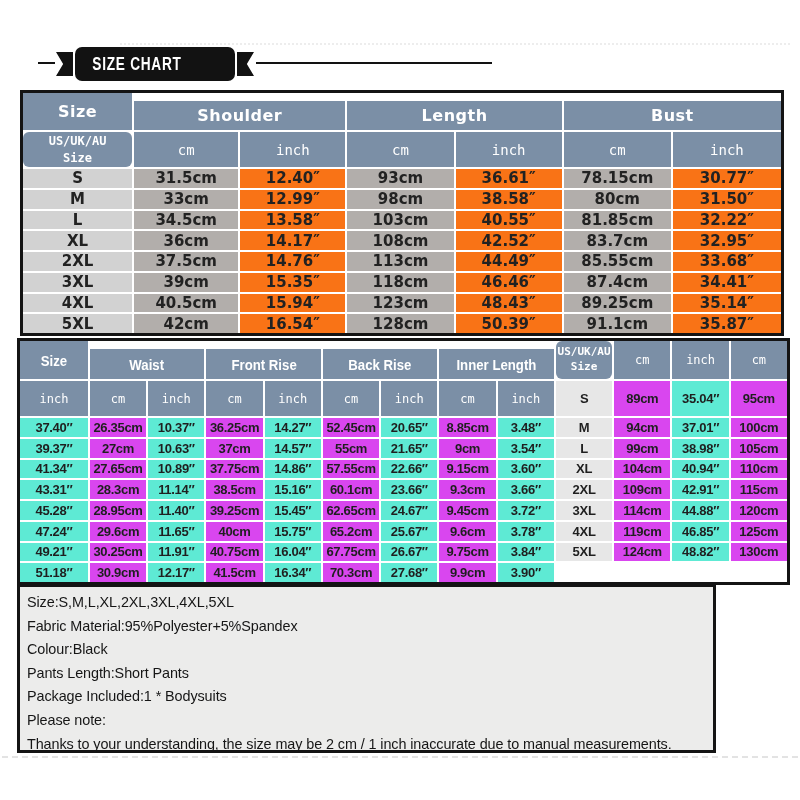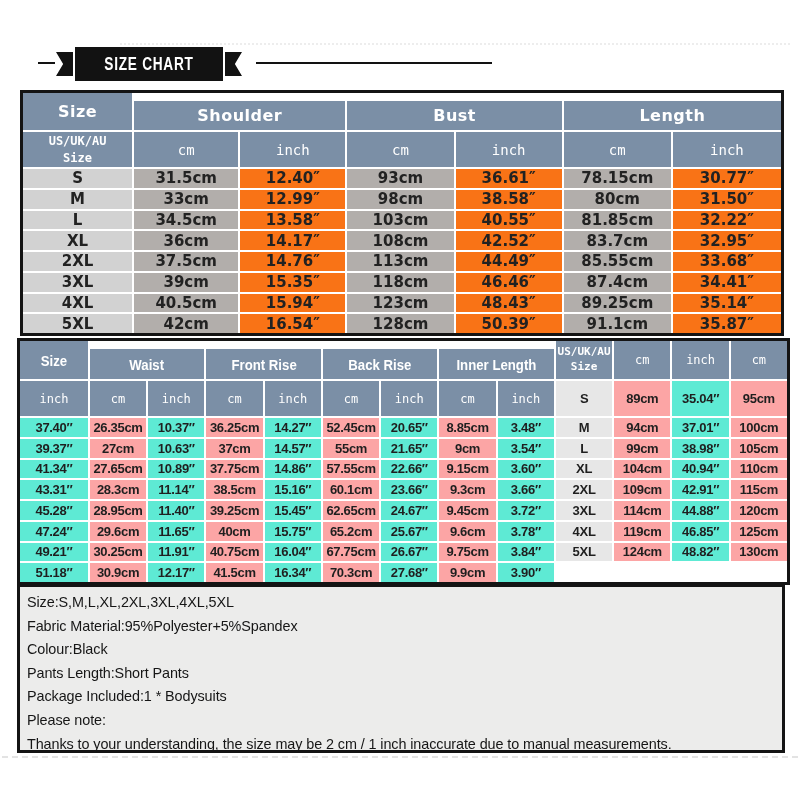--- a/index.html
+++ b/index.html
@@ -12,22 +12,22 @@
   .top-dotted   { position:absolute; top:43px; left:120px; width:670px; border-top:2px dotted #ededed; }
   .bottom-dashed{ position:absolute; top:756px; left:2px;  width:796px; border-top:2px dashed #e3e3e3; }
 
   
   .banner-dash { position:absolute; top:62px; left:38px; width:17px; height:2px; background:#121212; }
   .ribbon { position:absolute; top:47px; left:56px; height:34px; display:flex; align-items:center; }
   .tail { width:17px; height:24px; background:#121212; }
   .tail-left  { clip-path:polygon(0 0,100% 0,100% 100%,0 100%,42% 50%); margin-right:2px; }
   .tail-right { clip-path:polygon(0 0,100% 0,58% 50%,100% 100%,0 100%); margin-left:2px; }
   .ribbon-main {
-    width:148px; height:34px; background:#121212; color:#ffffff;
-    display:flex; align-items:center; justify-content:center;
+    width:160px; height:34px; background:#121212; color:#ffffff;
+    display:flex; align-items:center; justify-content:flex-start;border-radius:7px;
   }
   .ribbon-main span {
     font-weight:bold; font-size:19px; letter-spacing:1px;
     display:inline-block; transform:scaleX(0.72);
   }
   .banner-line { position:absolute; top:62px; left:256px; width:236px; height:2px; background:#121212; }
 
   
   .size-table {
     position:absolute; display:grid; gap:2px; background:#ffffff;
@@ -40,44 +40,44 @@
   
   #table1 {
     left:20px; top:90px; width:758px; height:240px;
     grid-template-columns:110fr 105fr 106fr 107fr 107fr 108fr 109fr;
     grid-template-rows:37px 35px repeat(8, 1fr);
     font-family:"DejaVu Sans", sans-serif;
   }
   #table1 .h-group { font-weight:bold; font-size:16px; letter-spacing:0.5px; }
   .h-mono  { font-family:"DejaVu Sans Mono", monospace; font-weight:normal; font-size:14px;text-align:center; }
   .h-sizecol { font-family:"DejaVu Sans Mono", monospace; font-weight:bold; font-size:12px;
-               line-height:1.35; white-space:pre-line; }
+               line-height:1.35; white-space:pre-line;border-radius:6px; }
   #table1 .cell { font-size:15px; font-weight:bold; color:#222222; }
   .c-size { background:#d2d2d2; }
   .c-cm   { background:#b2aeab; }
   .c-inch { background:#f97316; }
 
   
   #table2 {
     left:17px; top:338px; width:767px; height:241px;
     grid-template-columns:70fr repeat(12, 58fr);
     grid-template-rows:38px 35px repeat(8, 1fr);
   }
   #table2 .h-group { font-weight:bold; font-size:15px; }
   #table2 .h-group span { display:inline-block; transform:scaleX(0.88); white-space:nowrap; }
   #table2 .h-mono { font-size:12px; }
   #table2 .h-sizecol { font-size:11px; }
   #table2 .cell { font-size:13px; font-weight:bold; color:#1f1f1f; letter-spacing:-0.3px; }
   .c2-size { background:#e7e7e7; }
-  .c2-cm   { background:#fca5a5; }
+  .c2-cm   { background:#d946ef; }
   .c2-inch { background:#5eead4; }
 
   
   #notes {
-    position:absolute; left:17px; top:584px; width:768px; height:169px;
+    position:absolute; left:17px; top:584px; width:699px; height:169px;
     background:#ececeb; border:3px solid #141414; box-sizing:border-box;
     padding:3px 8px 0 7px;
   }
   #notes .note-line {
     font-size:15px; line-height:23.6px; color:#161616; letter-spacing:-0.1px;
     transform:scaleX(0.96); transform-origin:0 50%; white-space:nowrap;
   }
 </style>
 </head>
 <body>
@@ -92,22 +92,22 @@
     <div class="ribbon-main">
       <span>SIZE CHART</span>
     </div>
     <div class="tail tail-right"></div>
   </div>
   <div class="banner-line"></div>
 
   <div class="size-table" id="table1">
     <div class="hdr h-group">Size</div>
     <div class="hdr h-group span2">Shoulder</div>
+    <div class="hdr h-group span2">Length</div>
     <div class="hdr h-group span2">Bust</div>
-    <div class="hdr h-group span2">Length</div>
 
     <div class="hdr h-sizecol">US/UK/AU
 Size</div>
     <div class="hdr h-mono">cm</div>
     <div class="hdr h-mono">inch</div>
     <div class="hdr h-mono">cm</div>
     <div class="hdr h-mono">inch</div>
     <div class="hdr h-mono">cm</div>
     <div class="hdr h-mono">inch</div>
 

